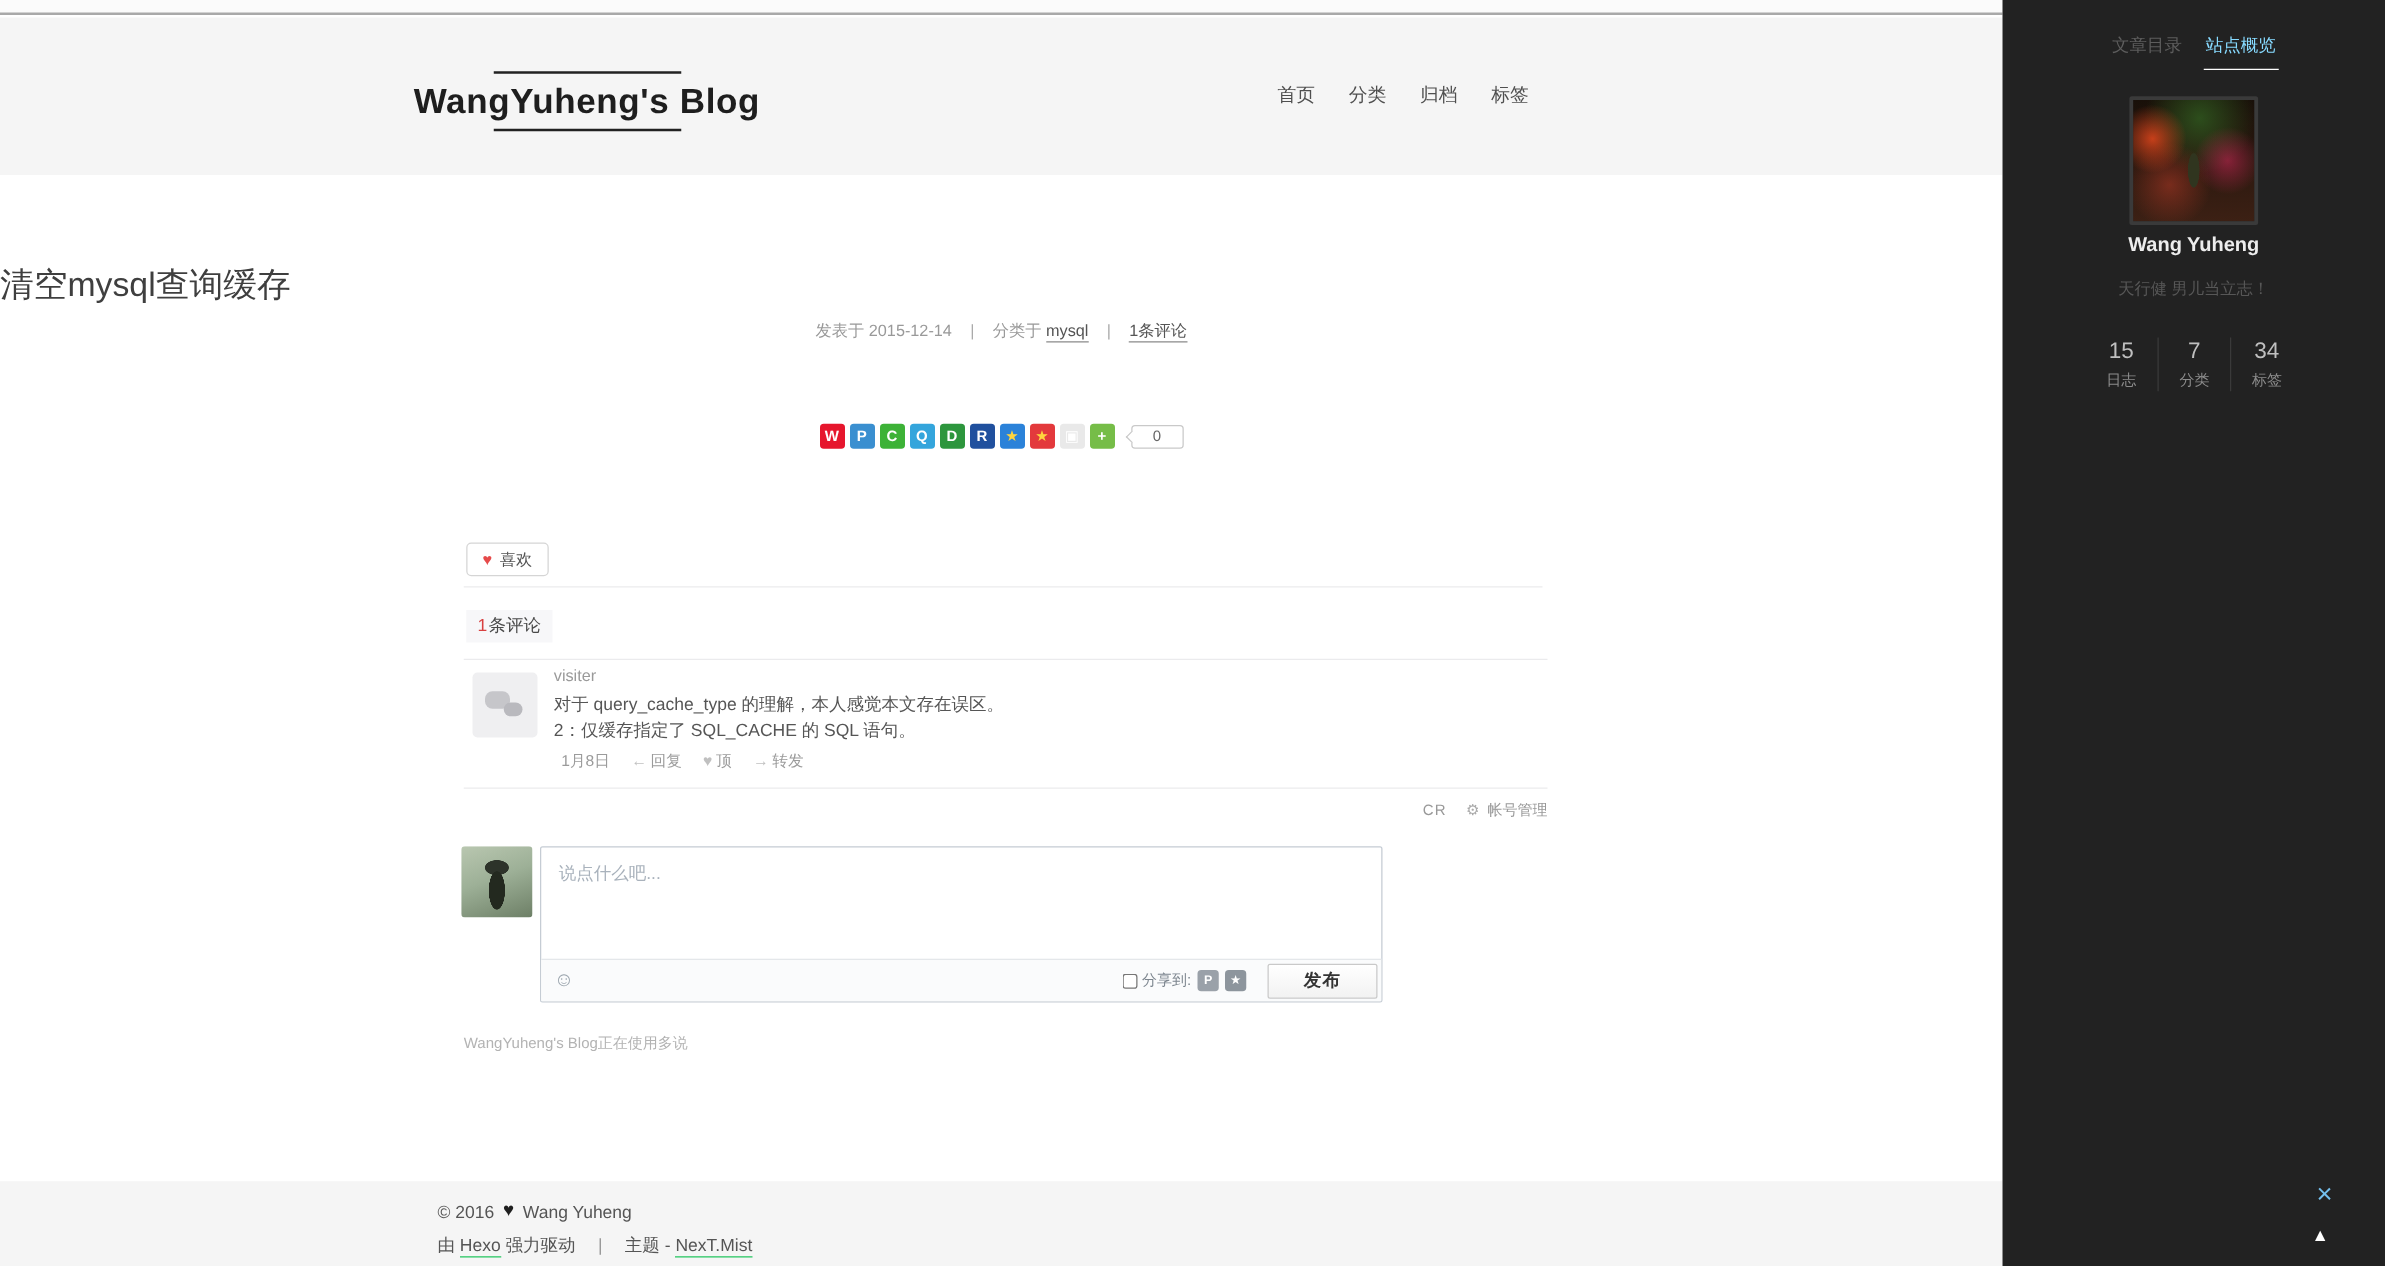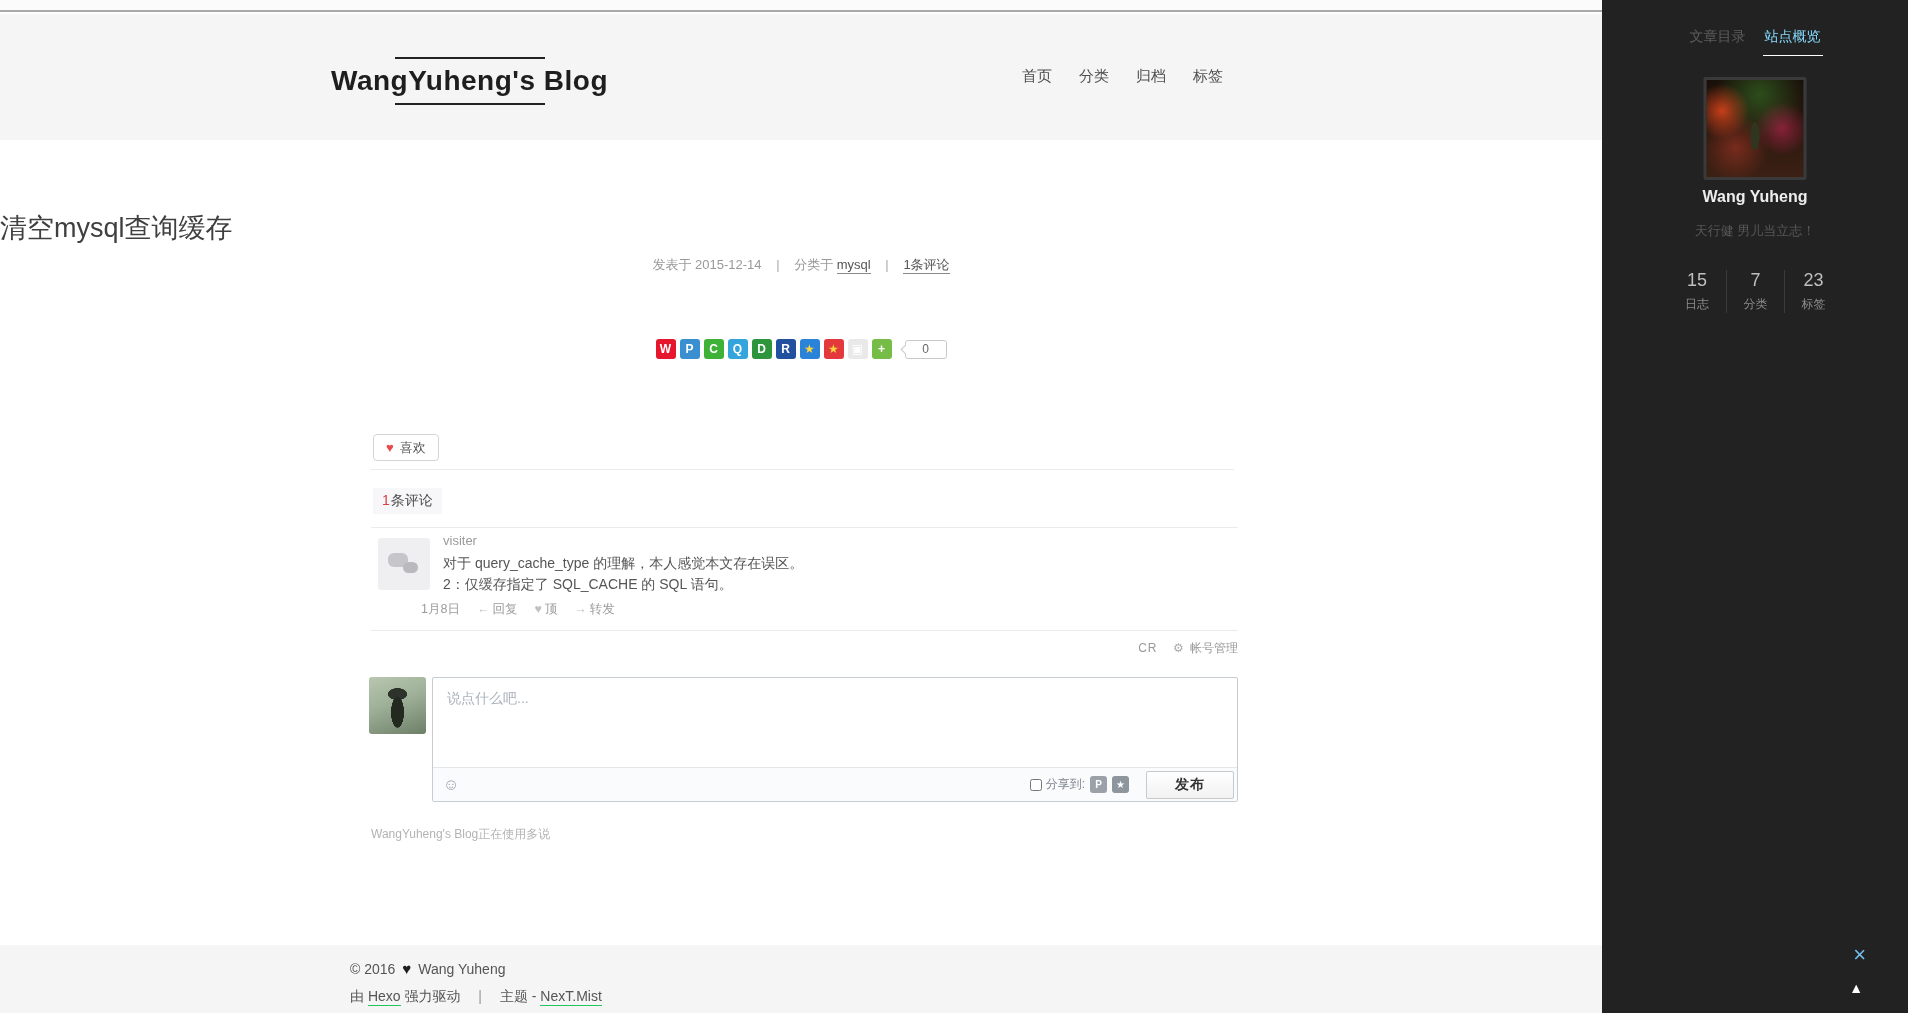--- a/index.html
+++ b/index.html
@@ -60,38 +60,38 @@
   .c-head .red { color:#d84040; margin-right:1px; }
 
   .c-avatar { position:absolute; left:378px; top:538px; width:52px; height:52px;
               background:#efeff1; border-radius:4px; }
   .c-avatar .b1, .c-avatar .b2 { position:absolute; border-radius:6px; background:#c6c6ca; }
   .c-avatar .b1 { left:10px; top:15px; width:20px; height:14px; }
   .c-avatar .b2 { left:25px; top:24px; width:15px; height:11px; background:#b9b9be; }
   .c-name { position:absolute; left:443px; top:533px; font-size:13px; color:#9a9a9a; }
   .c-text { position:absolute; left:443px; top:553px; font-size:14px; color:#555;
             line-height:21px; width:640px; }
-  .c-actions { position:absolute; left:421px; top:601px; display:flex; gap:17px;
+  .c-actions { position:absolute; left:449px; top:601px; display:flex; gap:17px;
                font-size:12.5px; color:#9b9b9b; align-items:center; }
   .c-actions a { color:#9b9b9b; text-decoration:none; cursor:pointer; }
   .c-actions .ic { color:#c0c0c0; margin-right:3px; }
 
   .account-row { position:absolute; left:371px; top:640px; width:867px; text-align:right;
                  font-size:12px; color:#999; }
   .account-row .cr { margin-right:12px; letter-spacing:1px; }
   .account-row .gear { margin-right:3px; color:#aaa; cursor:pointer; }
   .account-row a { color:#999; text-decoration:none; cursor:pointer; }
 
   
   .form-avatar { position:absolute; left:369px; top:677px; width:57px; height:57px; border-radius:3px;
       background:
         radial-gradient(ellipse 11px 26px at 50% 62%, #23291f 58%, rgba(0,0,0,0) 60%),
         radial-gradient(ellipse 16px 10px at 50% 30%, #2d332a 58%, rgba(0,0,0,0) 62%),
         linear-gradient(160deg,#b9c7b0 0%,#9db097 45%,#6d7f66 100%); }
-  .form-box { position:absolute; left:432px; top:677px; width:806px; height:125px;
+  .form-box { position:absolute; left:432px; top:677px; width:674px; height:125px;
               border:1px solid #c5ccd4; border-radius:2px; background:#fff; }
   .form-box textarea { position:absolute; left:0; top:0; width:100%; height:90px; border:none;
               outline:none; resize:none; padding:12px 14px; font-size:14px; color:#555;
               font-family:inherit; background:transparent; }
   .form-box textarea::placeholder { color:#a9b2bc; }
   .form-toolbar { position:absolute; left:0; bottom:0; width:100%; height:34px; background:#fafbfc;
               border-top:1px solid #e4e7ea; display:flex; align-items:center; padding:0 3px 0 10px; }
   .smiley { font-size:16px; color:#9aa4ad; cursor:pointer; line-height:1; }
   .tb-spacer { flex:1; }
   .share-to-check { width:12px; height:12px; margin-right:4px; cursor:pointer; }
@@ -291,21 +291,21 @@
     <div class="sb-stats">
       <div class="sb-stat">
         <div class="val">15</div>
         <div class="lbl">日志</div>
       </div>
       <div class="sb-stat">
         <div class="val">7</div>
         <div class="lbl">分类</div>
       </div>
       <div class="sb-stat">
-        <div class="val">23</div>
+        <div class="val">34</div>
         <div class="lbl">标签</div>
       </div>
     </div>
     <div class="sb-close">×</div>
     <div class="sb-top">▲</div>
   </div>
 
 </div>
 
 </body></html>

